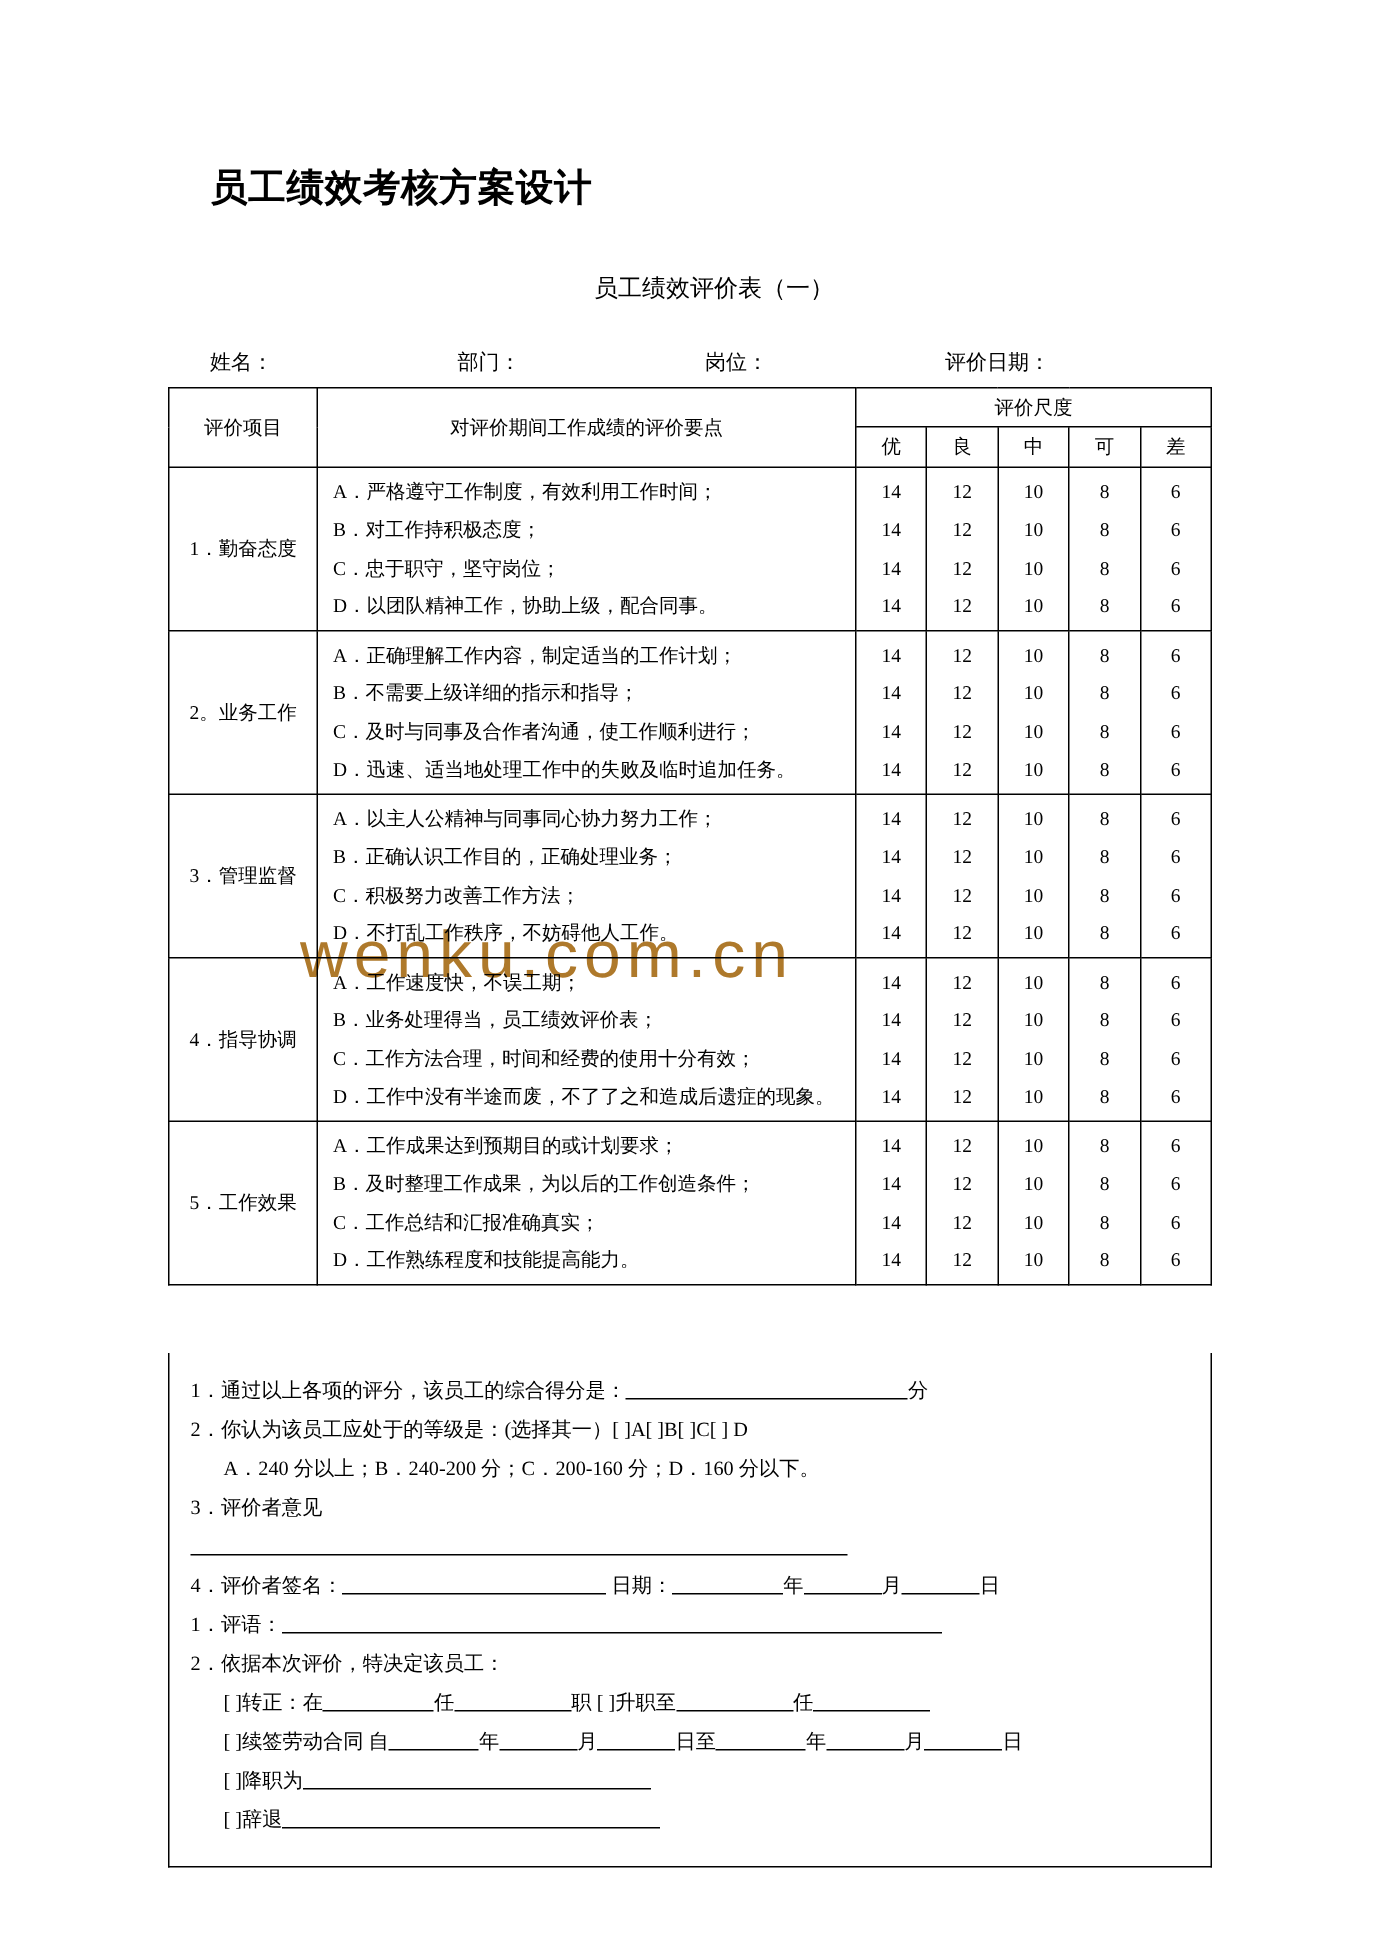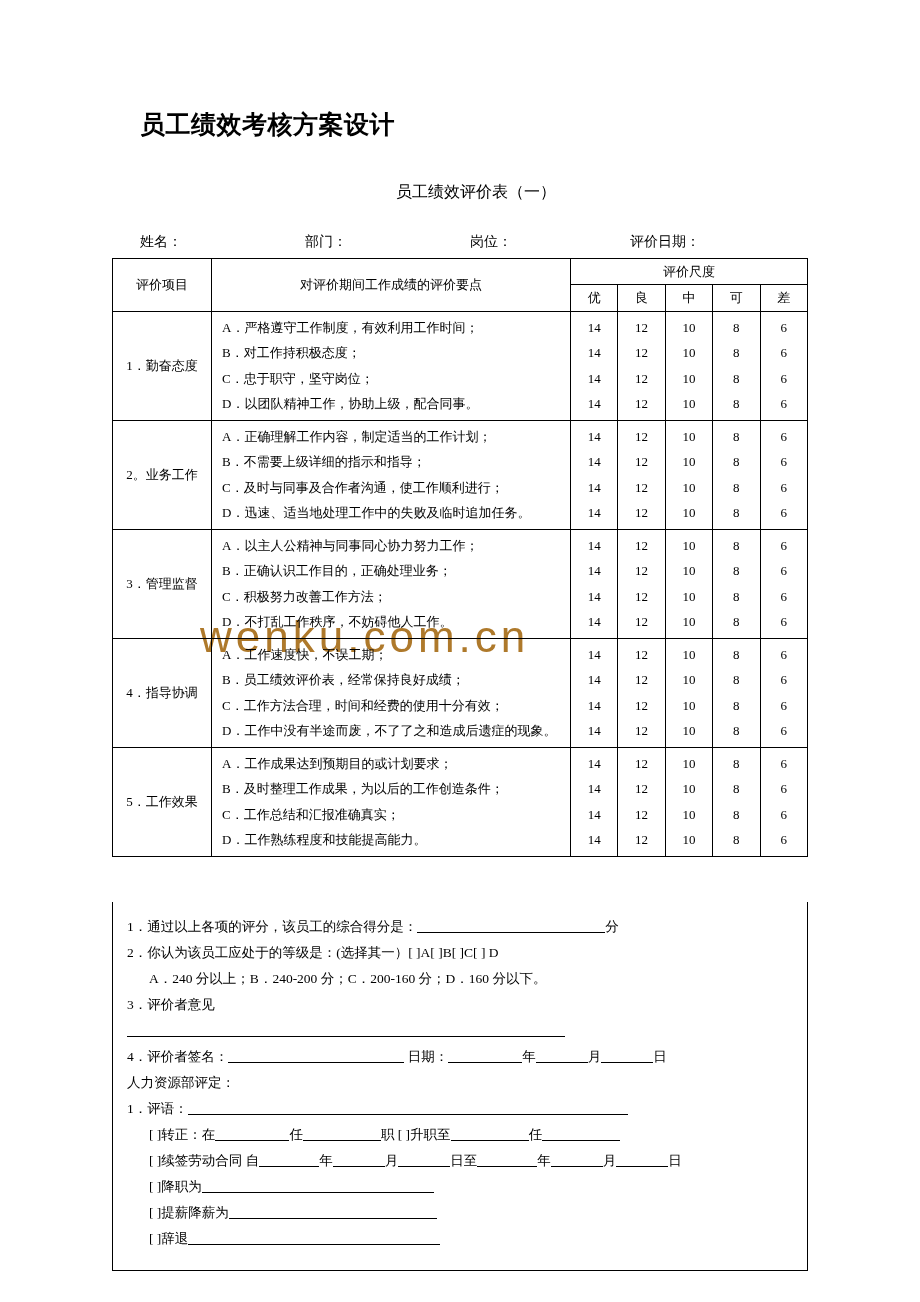--- a/index.html
+++ b/index.html
@@ -294,21 +294,21 @@
           <div>6</div>
           <div>6</div>
           <div>6</div>
         </td>
       </tr>
 
       <tr>
         <td class="c-item">4．指导协调</td>
         <td class="c-points pointcell">
           <div>A．工作速度快，不误工期；</div>
-          <div>B．员工绩效评价表，经常保持良好成绩；</div>
+          <div>B．业务处理得当，员工绩效评价表；</div>
           <div>C．工作方法合理，时间和经费的使用十分有效；</div>
           <div>D．工作中没有半途而废，不了了之和造成后遗症的现象。</div>
         </td>
         <td class="c-scale scorecell">
           <div>14</div>
           <div>14</div>
           <div>14</div>
           <div>14</div>
         </td>
         <td class="c-scale scorecell">
@@ -385,35 +385,32 @@
       <span>1．通过以上各项的评分，该员工的综合得分是：</span><span class="u" style="width:188px"></span><span>分</span>
     </div>
     <div class="ln">2．你认为该员工应处于的等级是：(选择其一）[   ]A[   ]B[   ]C[   ] D</div>
     <div class="ln indent1">A．240 分以上；B．240-200 分；C．200-160 分；D．160 分以下。</div>
     <div class="ln">3．评价者意见</div>
     <div class="ln"><span class="u" style="width:438px"></span></div>
     <div class="ln">
       <span>4．评价者签名：</span><span class="u" style="width:176px"></span>
       <span>日期：</span><span class="u" style="width:74px"></span><span>年</span><span class="u" style="width:52px"></span><span>月</span><span class="u" style="width:52px"></span><span>日</span>
     </div>
-    <div class="ln">人力资源部评定：</div>
     <div class="ln">
       <span>1．评语：</span><span class="u" style="width:440px"></span>
     </div>
+    <div class="ln">2．依据本次评价，特决定该员工：</div>
     <div class="ln indent2">
       <span>[   ]转正：在</span><span class="u" style="width:74px"></span><span>任</span><span class="u" style="width:78px"></span><span>职</span>
       <span>[   ]升职至</span><span class="u" style="width:78px"></span><span>任</span><span class="u" style="width:78px"></span>
     </div>
     <div class="ln indent2">
       <span>[   ]续签劳动合同   自</span><span class="u" style="width:60px"></span><span>年</span><span class="u" style="width:52px"></span><span>月</span><span class="u" style="width:52px"></span><span>日至</span><span class="u" style="width:60px"></span><span>年</span><span class="u" style="width:52px"></span><span>月</span><span class="u" style="width:52px"></span><span>日</span>
     </div>
     <div class="ln indent2">
       <span>[   ]降职为</span><span class="u" style="width:232px"></span>
     </div>
     <div class="ln indent2">
-      <span>[   ]提薪降薪为</span><span class="u" style="width:208px"></span>
-    </div>
-    <div class="ln indent2">
       <span>[   ]辞退</span><span class="u" style="width:252px"></span>
     </div>
   </div>
 
 </div>
 
 </body></html>

